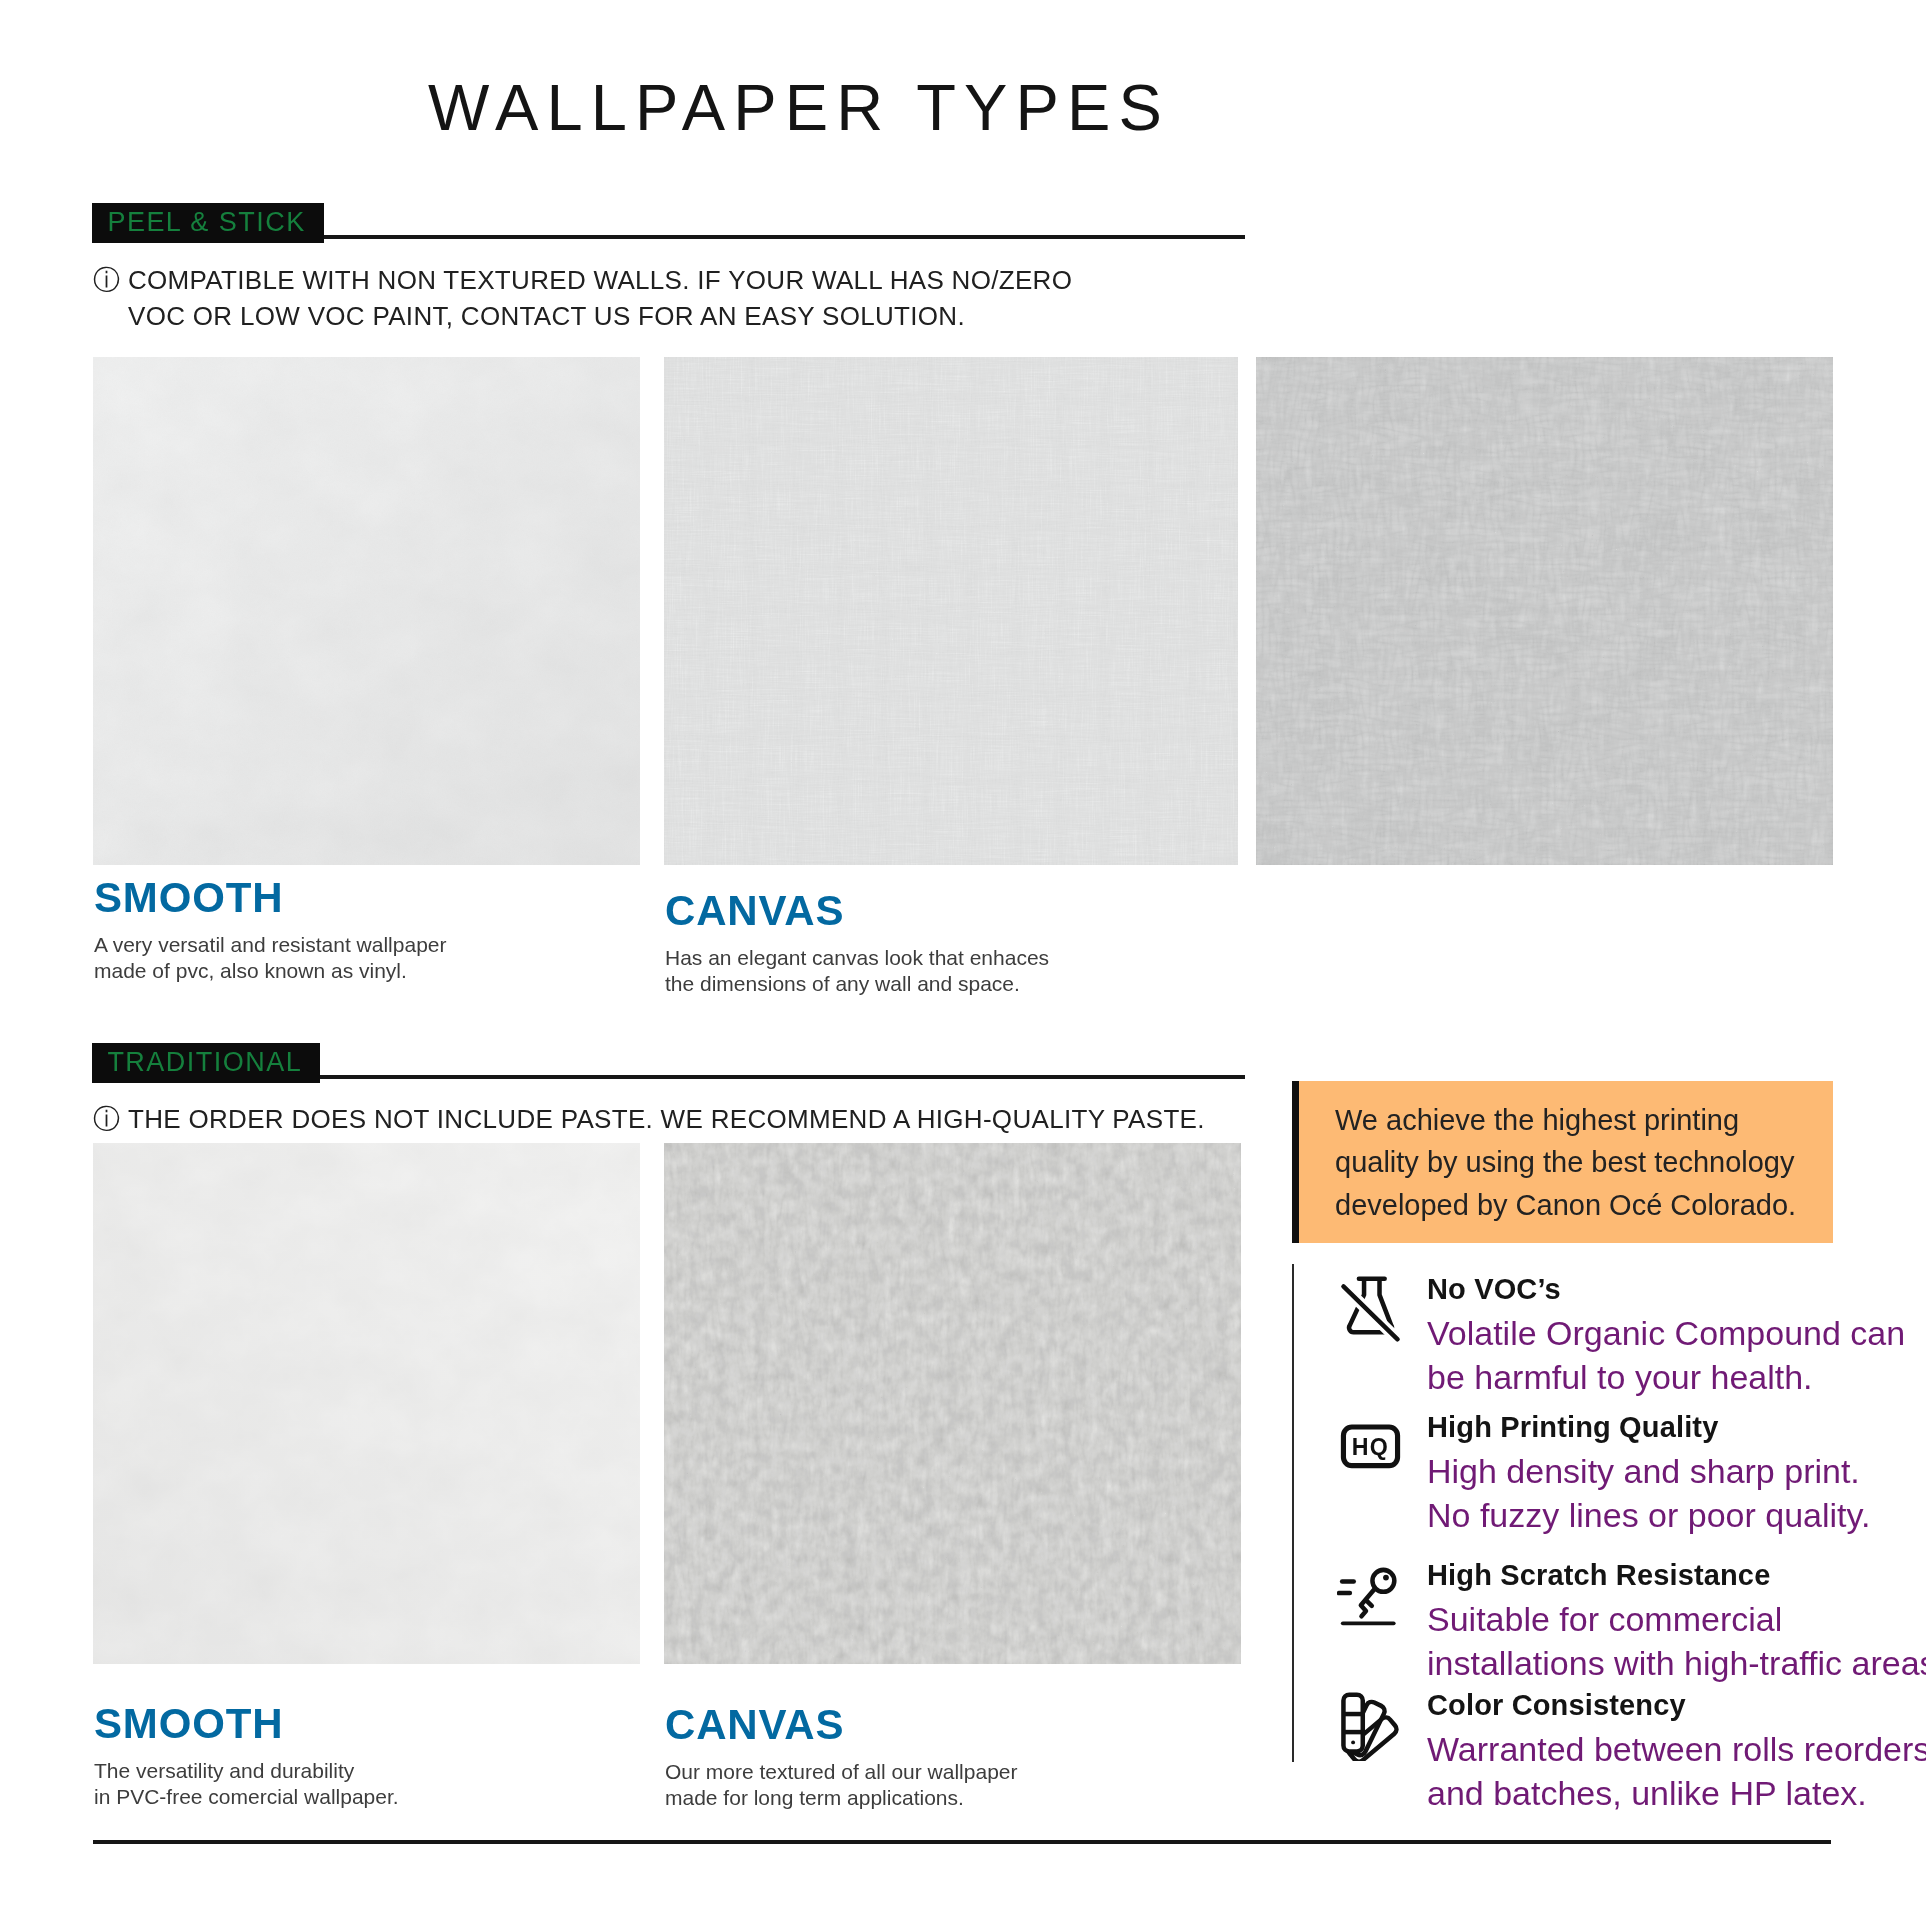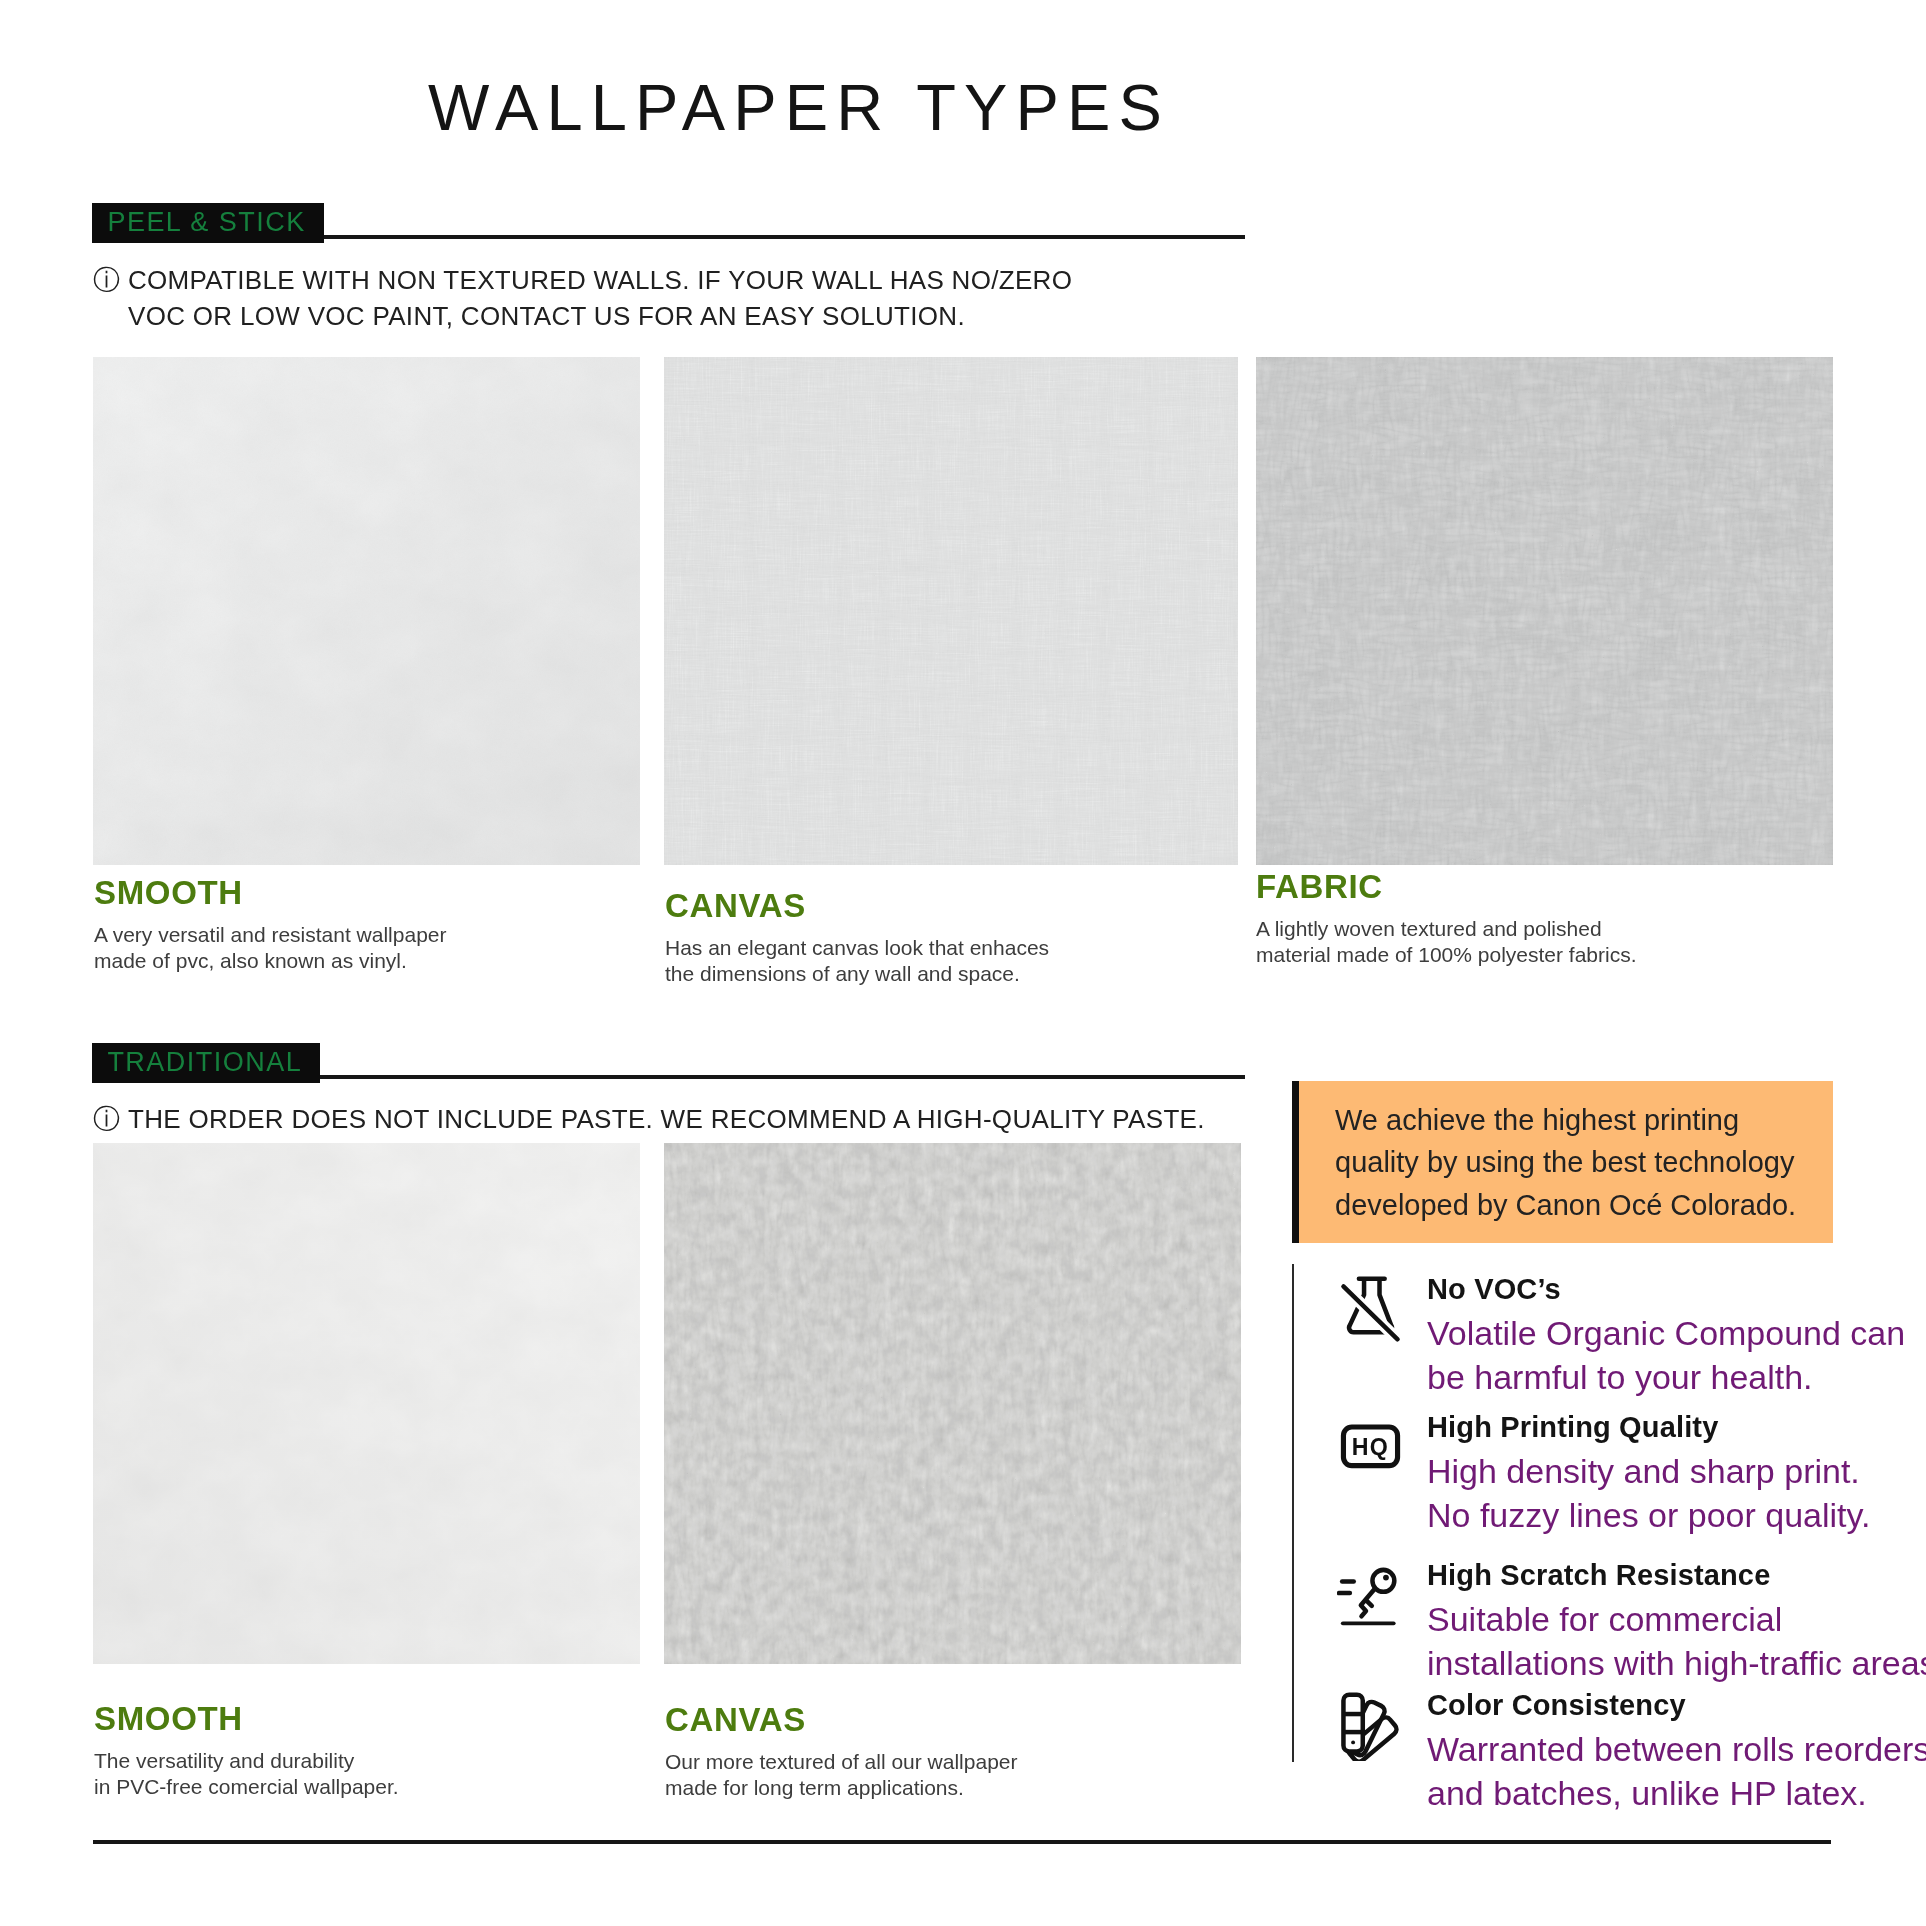--- a/index.html
+++ b/index.html
@@ -26,21 +26,21 @@
 
   .tex-img{overflow:hidden;background:#eff0f0;}
   .tex-img svg{position:absolute;top:0;left:0;width:100%;height:100%;display:block;}
   .img-s1{top:357px;left:93px;width:547px;height:508px;}
   .img-c1{top:357px;left:664px;width:574px;height:508px;}
   .img-f1{top:357px;left:1256px;width:577px;height:508px;}
   .img-s2{top:1143px;left:93px;width:547px;height:521px;}
   .img-c2{top:1143px;left:664px;width:577px;height:521px;}
 
   .card-caption{width:591px;}
-  .card-title{font-size:33px;font-weight:700;letter-spacing:0.02em;color:#4d7c0f;}
+  .card-title{font-size:42px;font-weight:700;letter-spacing:0.02em;color:#0369a1;}
   .card-desc{margin-top:10.3px;font-size:21px;line-height:1.24;color:#3d3d3d;}
   .card-desc span{display:block;white-space:nowrap;}
   .cap-s1{top:874px;left:94px;}
   .cap-c1{top:887px;left:665px;}
   .cap-f1{top:868px;left:1256px;}
   .cap-s2{top:1700px;left:94px;}
   .cap-c2{top:1701px;left:665px;}
 
   .quality-box{top:1081px;left:1292px;width:541px;box-sizing:border-box;background:#fdba74;
     border-left:7px solid #101010;padding:18px 13px 16.7px 36px;font-size:29px;line-height:1.46;color:#222222;}
@@ -183,27 +183,20 @@
     <div class="card-desc">
       <span>A very versatil and resistant wallpaper</span>
       <span>made of pvc, also known as vinyl.</span>
     </div>
   </div>
   <div class="abs card-caption cap-c1">
     <div class="card-title">CANVAS</div>
     <div class="card-desc">
       <span>Has an elegant canvas look that enhaces</span>
       <span>the dimensions of any wall and space.</span>
-    </div>
-  </div>
-  <div class="abs card-caption cap-f1">
-    <div class="card-title">FABRIC</div>
-    <div class="card-desc">
-      <span>A lightly woven textured and polished</span>
-      <span>material made of 100% polyester fabrics.</span>
     </div>
   </div>
 
   <div class="abs section-badge badge-trad">TRADITIONAL</div>
   <div class="abs section-rule rule-trad"></div>
 
   <div class="abs info-note info-trad">
     <div><span class="info-icon">ⓘ</span><span>THE ORDER DOES NOT INCLUDE PASTE. WE RECOMMEND A HIGH-QUALITY PASTE.</span></div>
   </div>
 

